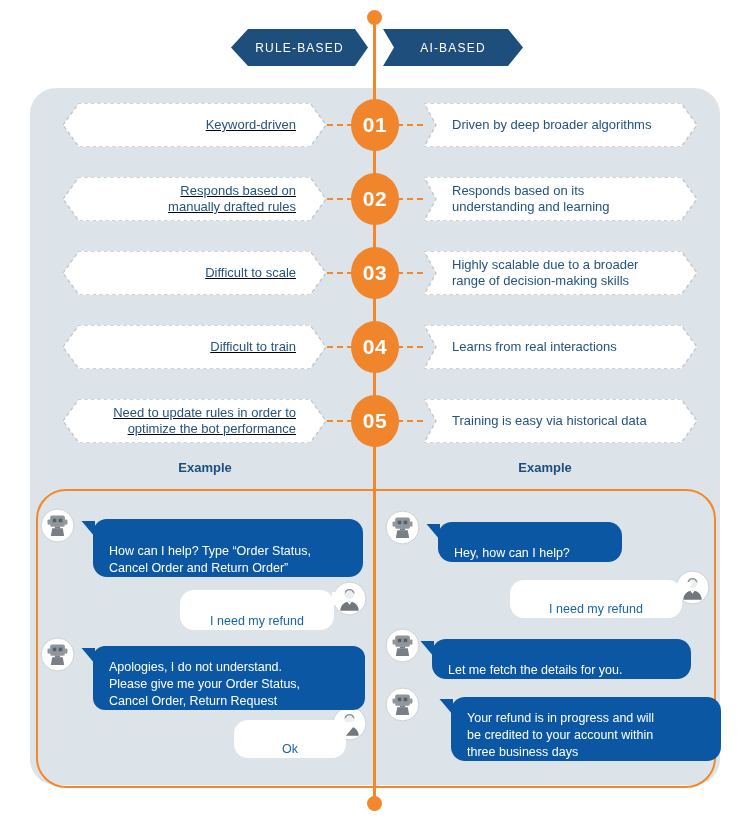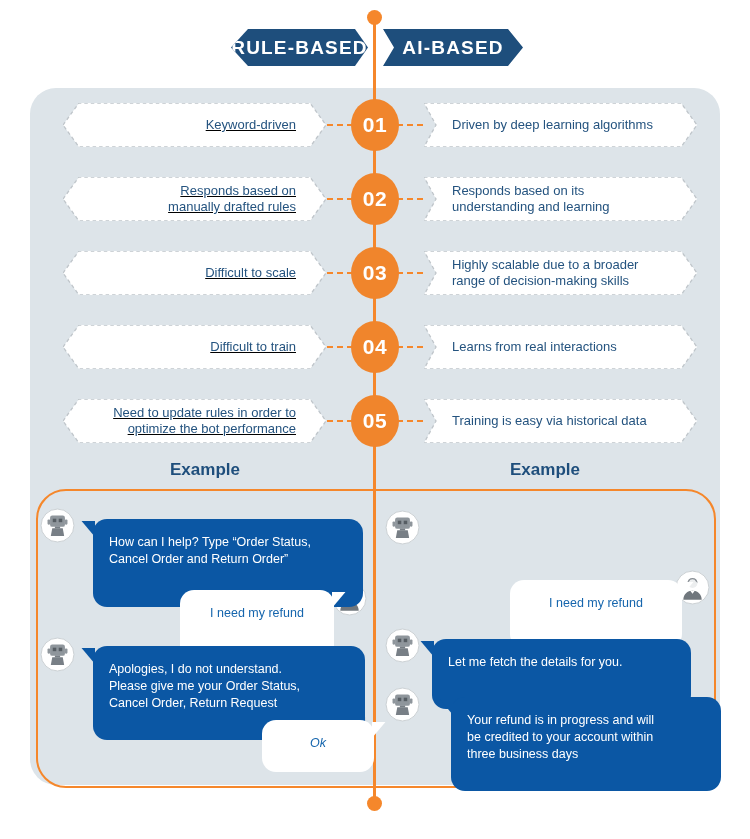--- a/index.html
+++ b/index.html
@@ -9,21 +9,21 @@
   }
   
   .vline { position:absolute; left:373px; top:17px; width:3px; height:788px; background:#f5872b; z-index:3; }
   .dot { position:absolute; left:367px; width:15px; height:15px; border-radius:50%; background:#f5872b; z-index:3; }
   .dot.top { top:10px; } .dot.bottom { top:796px; }
 
   
   .banner {
     position:absolute; top:29px; height:37px; background:#1e4e7c; color:#fff;
     display:flex; align-items:center; justify-content:center;
-    font-size:19px; font-weight:700; letter-spacing:1.2px; z-index:4;
+    font-size:12px; font-weight:400; letter-spacing:1.2px; z-index:4;
   }
   .banner.left  { left:231px; width:137px;
     clip-path:polygon(17px 0, calc(100% - 13px) 0, 100% 50%, calc(100% - 13px) 100%, 17px 100%, 0 50%); }
   .banner.right { left:383px; width:140px;
     clip-path:polygon(0 0, calc(100% - 15px) 0, 100% 50%, calc(100% - 15px) 100%, 0 100%, 11px 50%); }
 
   
   .panel { position:absolute; left:30px; top:88px; width:690px; height:697px; background:#dde4e9; border-radius:26px; z-index:1; }
 
   
@@ -39,43 +39,43 @@
   .hexbox.r { left:424px; width:273px; }
   .hexbox.r .boxtext { justify-content:flex-start; text-align:left; padding:0 14px 0 28px; }
   .connector { position:absolute; left:327px; top:21px; width:96px; border-top:2px dashed #f5872b; }
   .numcircle {
     position:absolute; left:351px; top:-4px; width:48px; height:52px; border-radius:50%;
     background:#f0852c; color:#fff; display:flex; align-items:center; justify-content:center;
     font-size:21px; font-weight:700; letter-spacing:0.5px;
   }
 
   
-  .example-title { position:absolute; top:460px; width:340px; text-align:center; font-size:17px; font-weight:700; color:#1e4e7c; z-index:4; }
+  .example-title { position:absolute; top:460px; width:340px; text-align:center; font-size:13px; font-weight:700; color:#1e4e7c; z-index:4; }
   .example-title.l { left:35px; } .example-title.r { left:375px; }
   .example-box { position:absolute; left:36px; top:489px; width:676px; height:295px; border:2px solid #f5872b; border-radius:30px; z-index:2; }
 
   
   .avatar { position:absolute; width:35px; height:35px; z-index:4; }
   .avatar svg { width:100%; height:100%; display:block; }
   .bubble {
-    position:absolute; z-index:4; border-radius:14px; padding:15px 16px;
-    font-size:12.5px; line-height:17px; display:flex; align-items:flex-start;
+    position:absolute; z-index:4; border-radius:14px; padding:0 16px;
+    font-size:12.5px; line-height:17px; display:flex; align-items:flex-end;
     white-space:pre-line;
   }
   .bubble .tail { position:absolute; width:14px; height:16px; }
   .bubble.bot  { background:#0b57a4; color:#fff; }
   .bubble.bot .tail  { background:#0b57a4; left:-12px; top:2px; clip-path:polygon(100% 0, 4% 0, 100% 100%); }
   .bubble.user { background:#ffffff; color:#1565ad; justify-content:center; text-align:center; }
   .bubble.user .tail { background:#ffffff; right:-12px; top:2px; clip-path:polygon(0 0, 96% 0, 0 100%); }
 
   
   .b-l1 { left:93px;  top:519px; width:238px; height:58px; }
   .b-l2 { left:180px; top:590px; width:122px; height:40px; }
-  .b-l3 { left:93px;  top:646px; width:240px; height:64px; }
-  .b-l4 { left:262px; top:720px; width:80px;  height:22px;font-style:italic; }
+  .b-l3 { left:93px;  top:646px; width:240px; height:64px;border-radius:12px; }
+  .b-l4 { left:234px; top:720px; width:80px;  height:38px; }
   .b-r1 { left:438px; top:522px; width:152px; height:40px; }
   .b-r2 { left:510px; top:580px; width:140px; height:38px; }
   .b-r3 { left:432px; top:639px; width:227px; height:40px; }
   .b-r4 { left:443px; top:697px; width:238px; height:64px;margin-left:8px; }
 
   .a-lb1 { left:40px;  top:508px; } .a-lu1 { left:332px; top:581px; }
   .a-lb2 { left:40px;  top:637px; } .a-lu2 { left:332px; top:706px; }
   .a-rb1 { left:385px; top:510px; } .a-ru1 { left:675px; top:570px; }
   .a-rb2 { left:385px; top:628px; } .a-rb3 { left:385px; top:687px; }
 </style>
@@ -103,21 +103,21 @@
           <polygon points="0,22 16,0 247,0 263,22 247,44 16,44" fill="#ffffff" stroke="#bfc5ca" stroke-width="1.3" stroke-dasharray="3.5 3" vector-effect="non-scaling-stroke"></polygon>
         </svg>
       <div class="boxtext">Keyword-driven</div>
     </div>
     <div class="connector"></div>
     <div class="numcircle">01</div>
     <div class="hexbox r">
       <svg viewBox="0 0 273 44" preserveAspectRatio="none">
           <polygon points="0,0 257,0 273,22 257,44 0,44 12,22" fill="#ffffff" stroke="#bfc5ca" stroke-width="1.3" stroke-dasharray="3.5 3" vector-effect="non-scaling-stroke"></polygon>
         </svg>
-      <div class="boxtext">Driven by deep learning algorithms</div>
+      <div class="boxtext">Driven by deep broader algorithms</div>
     </div>
   </div>
 
   <div class="row" style="top:177px">
     <div class="hexbox l">
       <svg viewBox="0 0 263 44" preserveAspectRatio="none">
           <polygon points="0,22 16,0 247,0 263,22 247,44 16,44" fill="#ffffff" stroke="#bfc5ca" stroke-width="1.3" stroke-dasharray="3.5 3" vector-effect="non-scaling-stroke"></polygon>
         </svg>
       <div class="boxtext">Responds based on
 manually drafted rules</div>
@@ -301,19 +301,20 @@
           <rect x="28.4" y="13" width="3" height="6" rx="1.2"></rect>
           <rect x="11.5" y="8.5" width="17" height="13" rx="2.5"></rect>
         </g>
       <rect x="14.6" y="12.2" width="4" height="4" fill="#565d63"></rect>
         <rect x="21.4" y="12.2" width="4" height="4" fill="#565d63"></rect>
       <path d="M14 23 h12 l1.6 9 h-15.2 z" fill="#787f86"></path>
         <rect x="17" y="21.2" width="6" height="2.2" fill="#787f86"></rect>
     </svg>
   </div>
 
+  <div class="bubble bot b-r1"><span class="tail"></span><span>Hey, how can I help?</span></div>
   <div class="bubble user b-r2"><span class="tail"></span><span>I need my refund</span></div>
   <div class="bubble bot b-r3"><span class="tail"></span><span>Let me fetch the details for you.</span></div>
   <div class="bubble bot b-r4"><span class="tail"></span><span>Your refund is in progress and will
 be credited to your account within
 three business days</span></div>
 
 </div>
 
 </body></html>

